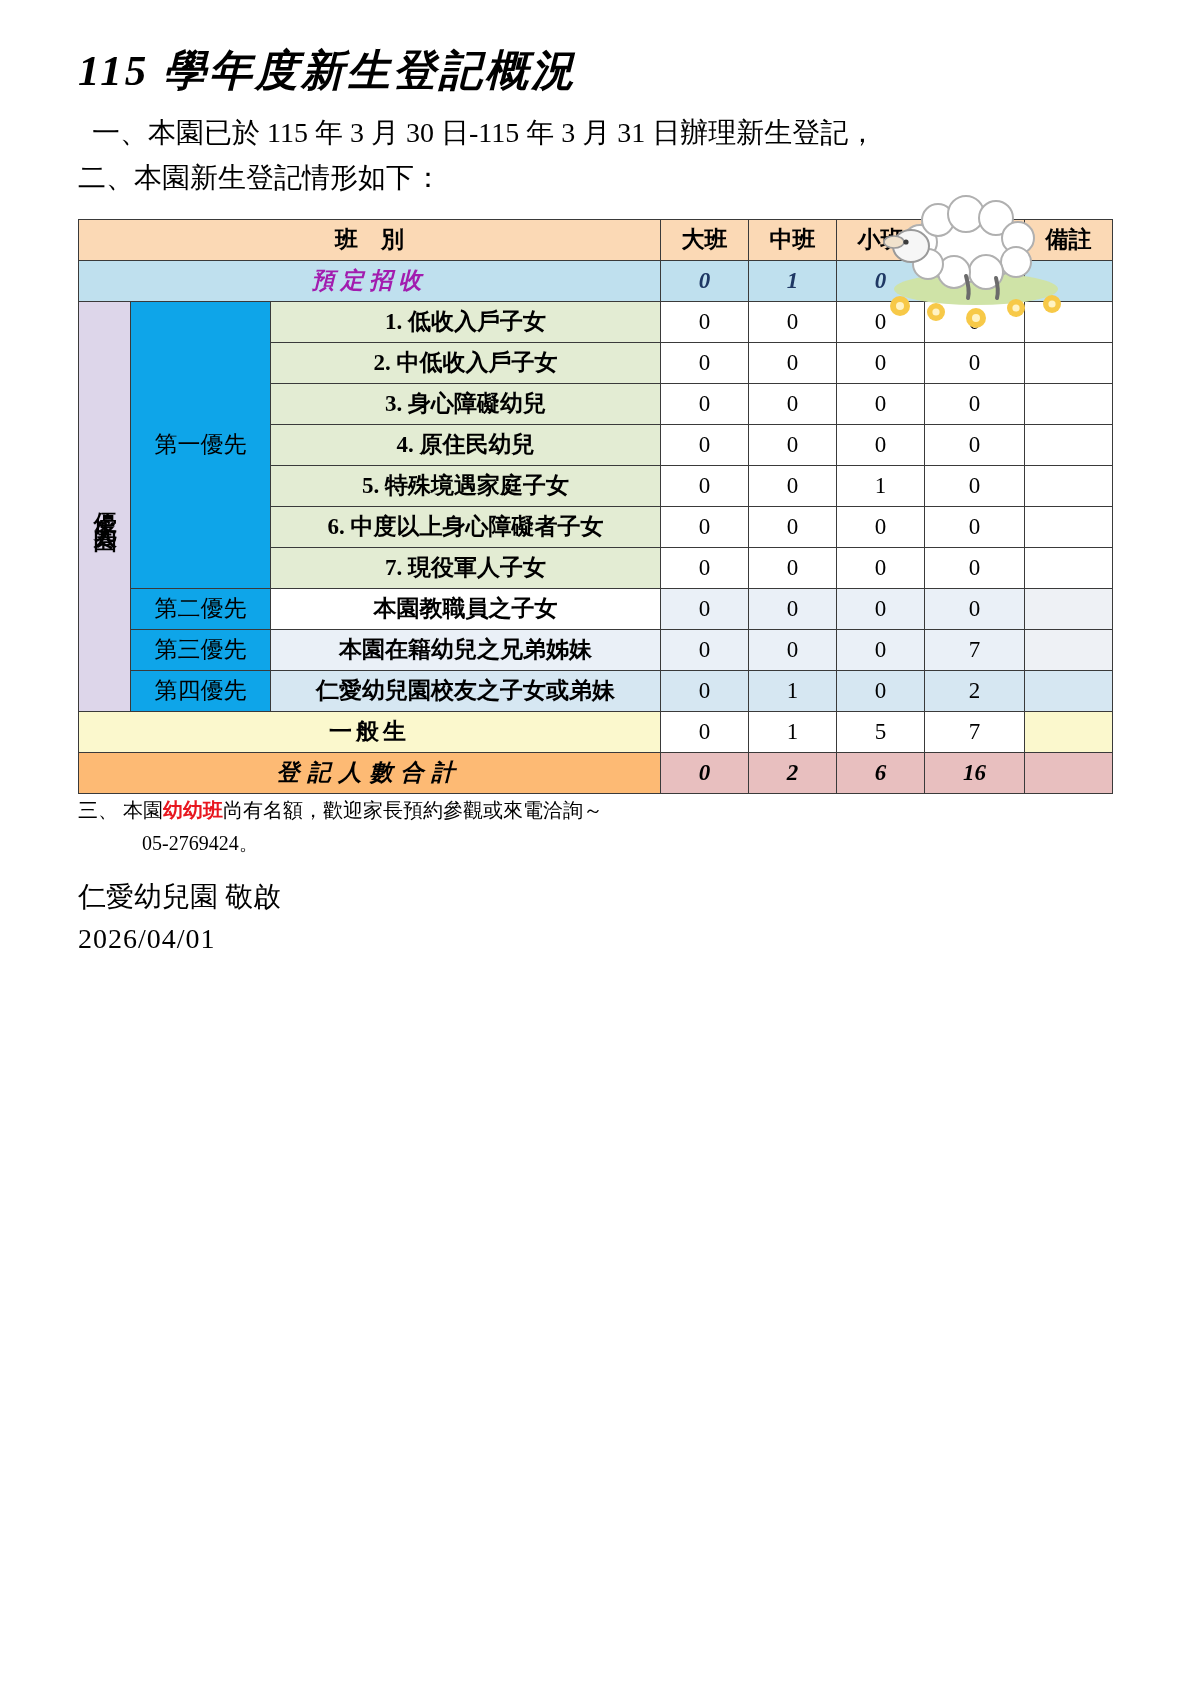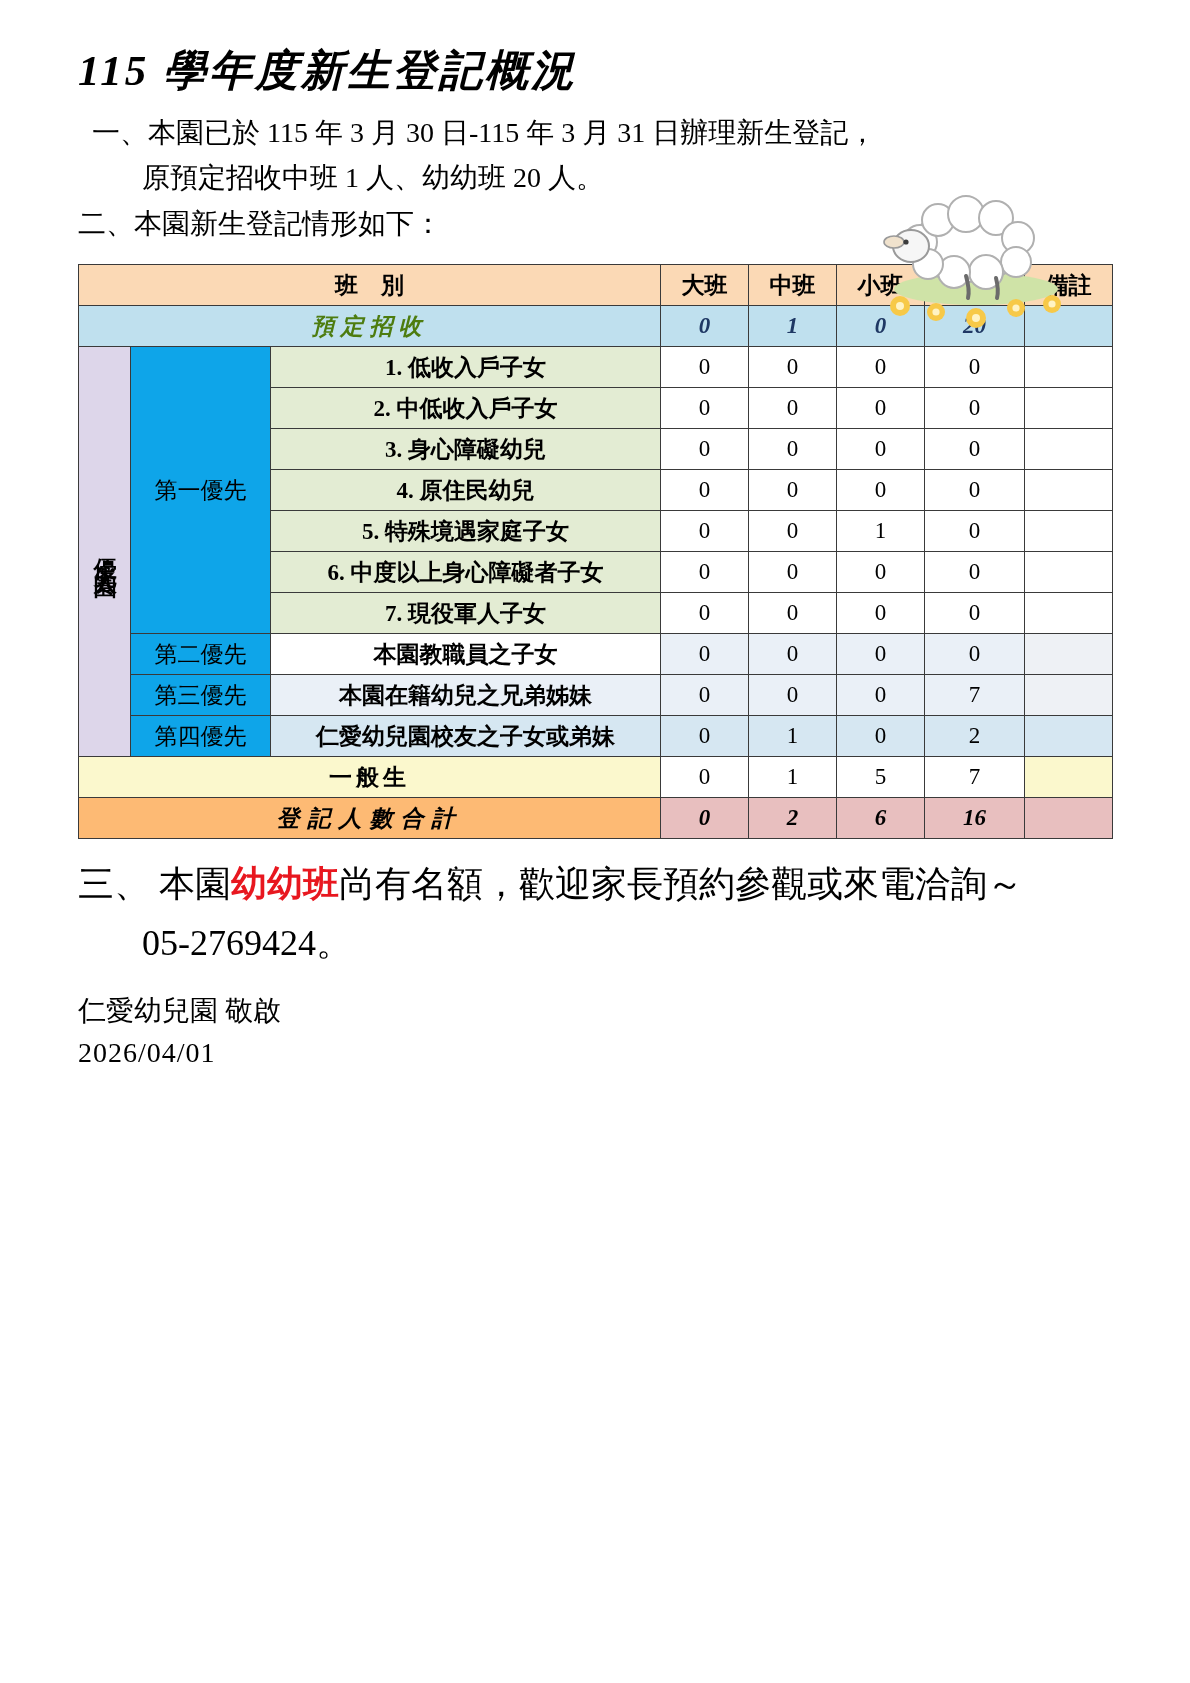--- a/index.html
+++ b/index.html
@@ -81,21 +81,21 @@
     height: 58px;
   }
   .c-head-small {
     background: #fbd9b5;
     font-weight: bold;
     font-size: 24px;
   }
   .c-plan {
     background: #bfe0ee;
     font-weight: bold;
-    color: #4d7c0f;
+    color: #a21caf;
     font-size: 34px;
     letter-spacing: 6px;
     height: 62px;
     font-style: italic;
   }
   .c-plan-num {
     background: #bfe0ee;
     font-weight: bold;
     color: #1f3864;
     font-size: 34px;
@@ -180,23 +180,23 @@
   .c-total-num {
     background: #e8bfbf;
     font-weight: bold;
     font-size: 36px;
     font-style: italic;
   }
   .c-total-note { background: #e8bfbf; }
 
   
   .footer-note {
-    font-size: 36px;
+    font-size: 20px;
     line-height: 1.65;
-    margin-top: 16px;
+    margin-top: 0;
   }
   .hl-red {
     color: #e8171f;
     font-weight: bold;
   }
   .sign {
     font-size: 28px;
     line-height: 1.5;
     margin-top: 16px;
     padding-right: 56px;
@@ -243,21 +243,20 @@
           <circle cx="78" cy="118" r="3.6"></circle>
         <circle cx="118" cy="124" r="4"></circle>
           <circle cx="158" cy="114" r="3.6"></circle>
         <circle cx="194" cy="110" r="3.6"></circle>
       </g>
     </svg>
   </div>
 
   <div class="intro">
     <div class="intro-line indent-1">一、本園已於 115 年 3 月 30 日-115 年 3 月 31 日辦理新生登記，</div>
-    <div class="intro-line indent-2">原預定招收中班 1 人、幼幼班 20 人。</div>
     <div class="intro-line indent-3">二、本園新生登記情形如下：</div>
   </div>
 
   <table class="reg-table">
     <colgroup>
       <col style="width:52px">
       <col style="width:140px">
       <col style="width:390px">
       <col style="width:88px">
       <col style="width:88px">

